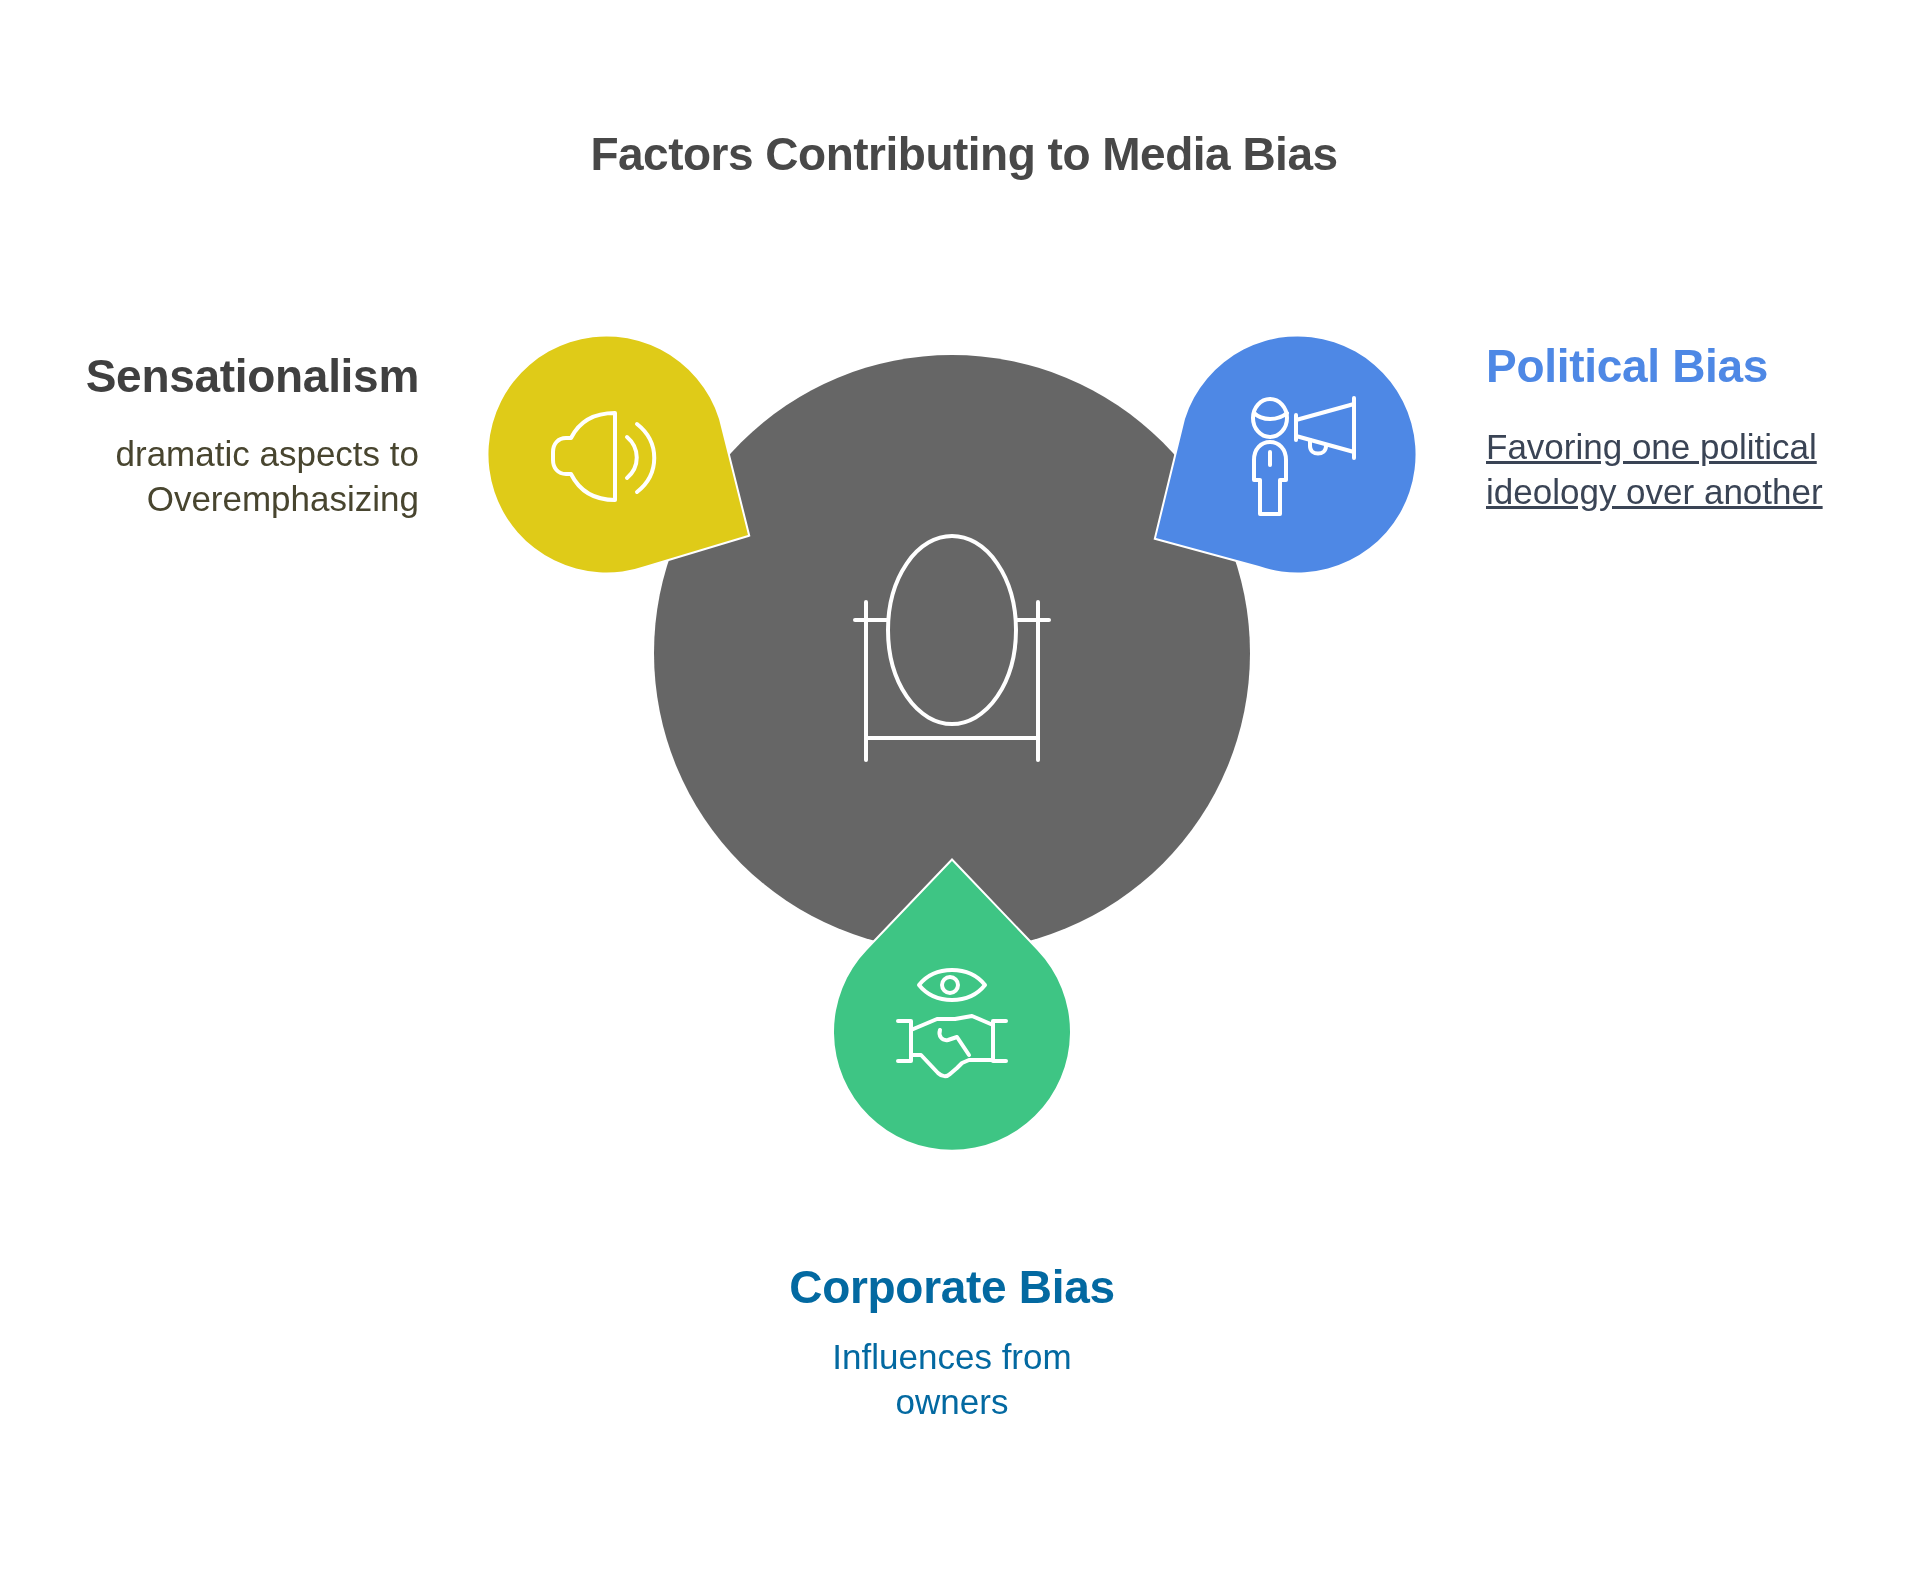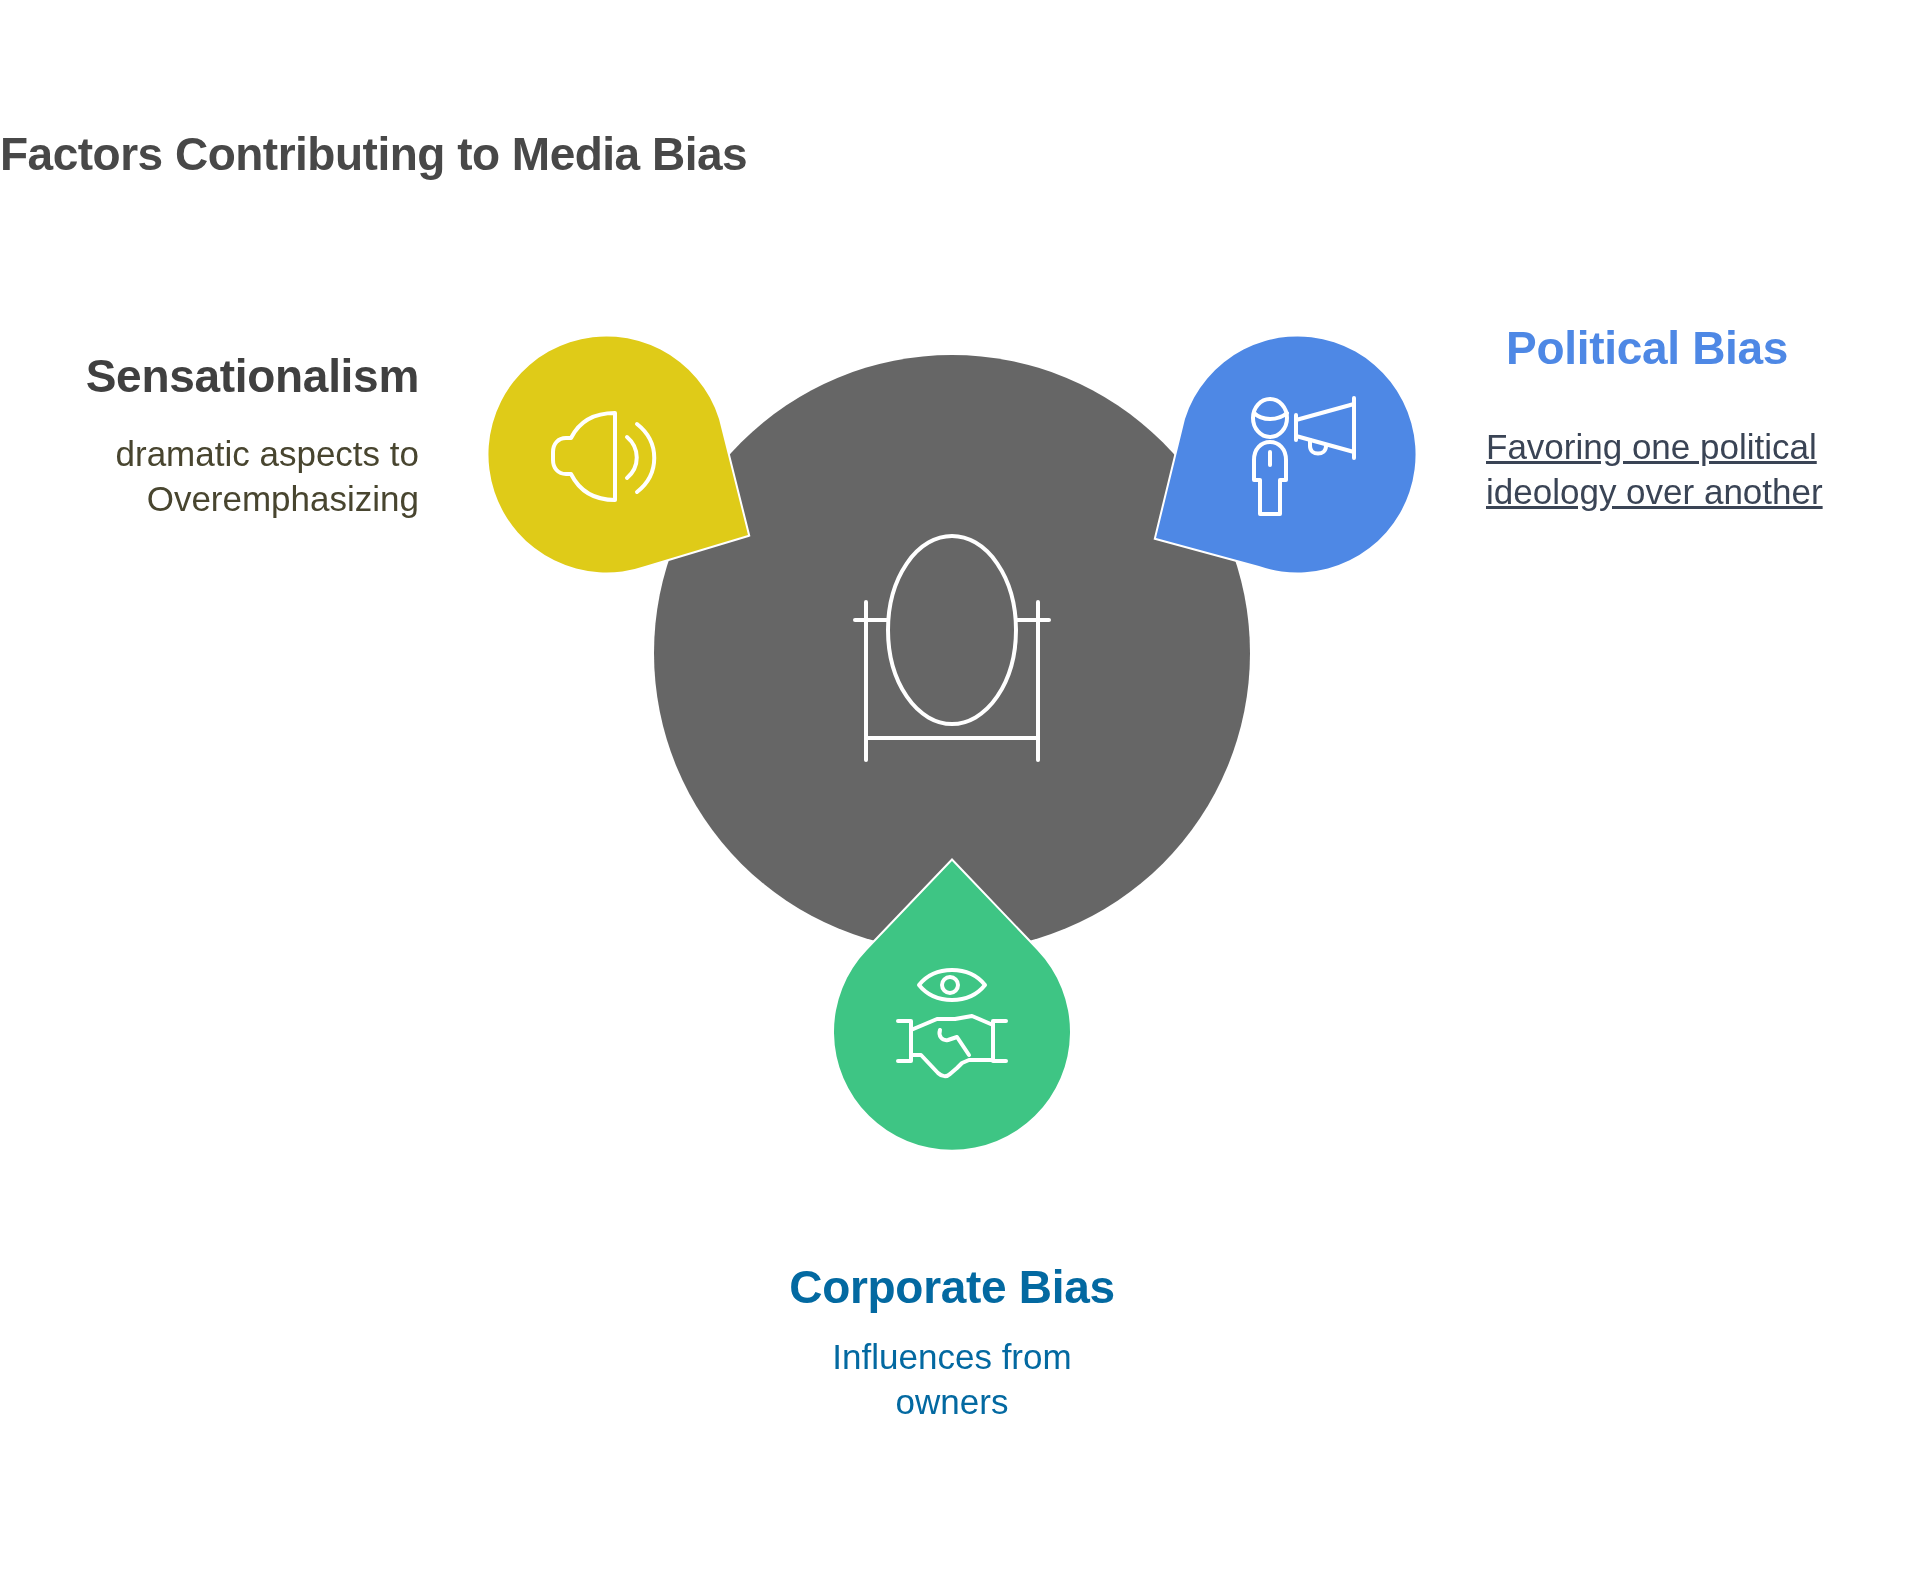--- a/index.html
+++ b/index.html
@@ -1,18 +1,18 @@
 <!DOCTYPE html>
 <html><head>
 <meta charset="utf-8">
 <style>
   html, body { margin: 0; padding: 0; background: #ffffff; }
   body { width: 1928px; height: 1595px; position: relative; overflow: hidden;
          font-family: "Liberation Sans", "DejaVu Sans", sans-serif; }
-  .title { position: absolute; left: 0; width: 1928px; top: 127px; text-align: left;
+  .title { position: absolute; left: 0; width: 1928px; top: 127px; text-align: center;
            font-size: 46px; font-weight: bold; color: #484848; letter-spacing: -0.5px; }
   svg.diagram { position: absolute; left: 0; top: 0; }
   .label { position: absolute; font-weight: bold; font-size: 46px; line-height: 56px; letter-spacing: -0.3px; }
   .desc { position: absolute; font-size: 35px; line-height: 45px; }
   .left { text-align: right; }
   .center { text-align: center; }
 </style>
 </head>
 <body>
 
@@ -69,21 +69,21 @@
     <path d="M 940 1030 C 938 1036 942 1041 948 1040 L 957 1037 L 969 1055"></path>
   </g>
 </svg>
 
 <div class="label left" style="right: 1509px; top: 348px; color: #404040;">Sensationalism</div>
 <div class="desc left" style="right: 1509px; top: 431px; color: #48452F;">
   <div>dramatic aspects to</div>
   <div>Overemphasizing</div>
 </div>
 
-<div class="label" style="left: 1486px; top: 320px; color: #4E88E5; margin-left: 20px;">Political Bias</div>
+<div class="label" style="left: 1486px; top: 338px; color: #4E88E5;">Political Bias</div>
 <div class="desc" style="left: 1486px; top: 424px; color: #3A4455; text-decoration: underline;">
   <div>Favoring one political</div>
   <div>ideology over another</div>
 </div>
 
 <div class="label center" style="left: 752px; width: 400px; top: 1259px; color: #0369a1;">Corporate Bias</div>
 <div class="desc center" style="left: 722px; width: 460px; top: 1334px; color: #0369a1;">
   <div>Influences from</div>
   <div>owners</div>
 </div>

